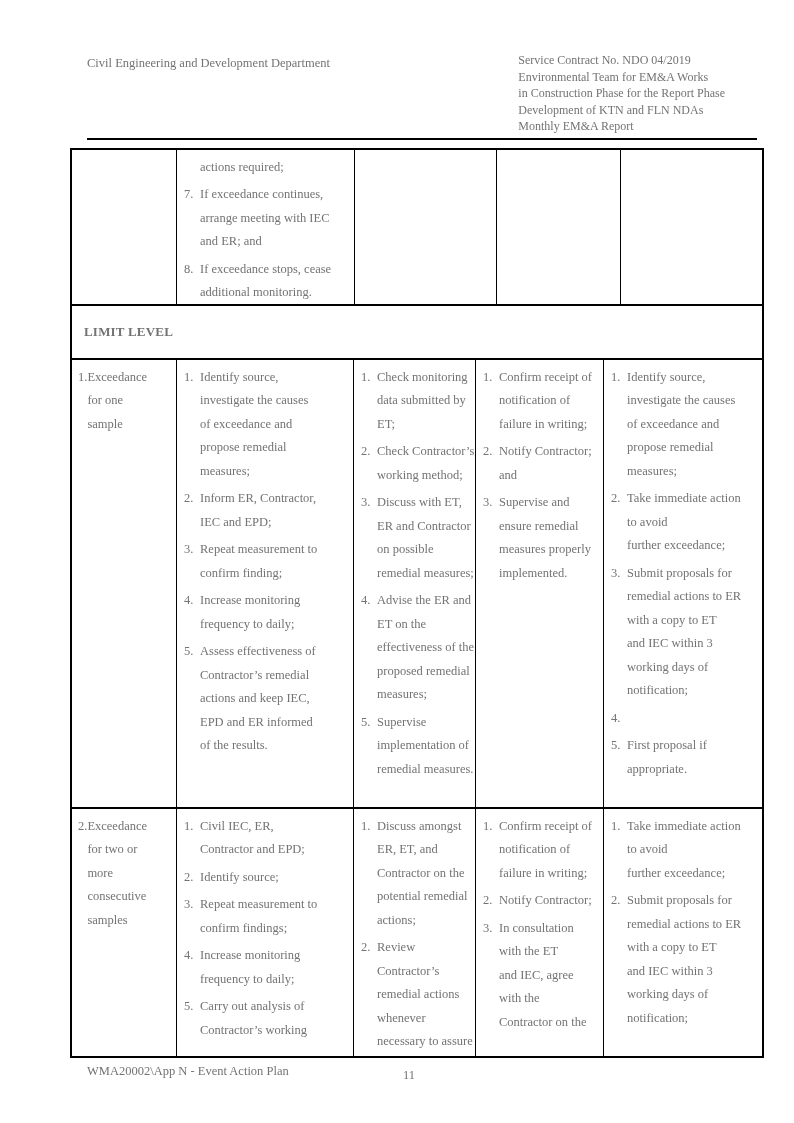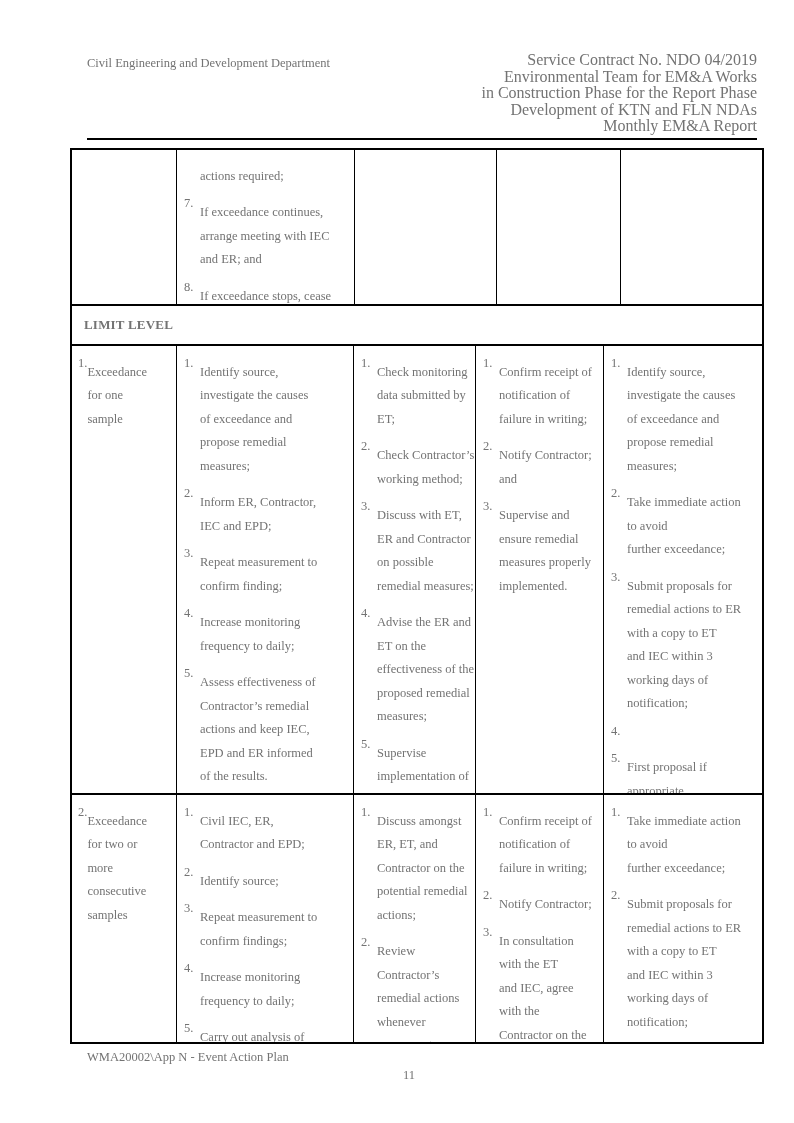--- a/index.html
+++ b/index.html
@@ -15,21 +15,21 @@
   }
   
   .header{
     display:flex;justify-content:space-between;align-items:flex-start;
     border-bottom:2px solid #000;
     padding-bottom:3px;
     margin-left:17px;
     width:670px;
   }
   .h-left{font-size:12.5px;line-height:16.5px;padding-top:3px;}
-  .h-right{text-align:right;font-size:16px;line-height:16.5px;}
+  .h-right{font-size:12px;line-height:16.5px;margin-right:32px;}
   
   .tbl{
     margin-top:8px;
     width:694px;
     box-sizing:border-box;
     border:2px solid #000;
     font-size:12.5px;
   }
   .grid{display:grid;box-sizing:border-box;}
   .gridA{grid-template-columns:105px 178px 142px 124px 141px;height:156px;border-bottom:2px solid #000;}
@@ -37,32 +37,32 @@
   .gridB1{grid-template-columns:105px 177px 122px 128px 158px;height:247px;}
   .cell{
     box-sizing:border-box;
     border-right:1.5px solid #000;
     padding:6px 3px 0 7px;
     overflow:hidden;
   }
   .cell:last-child{border-right:none;}
   .limit-row{
     box-sizing:border-box;
-    height:40px;
+    height:54px;
     border-bottom:2px solid #000;
     display:flex;align-items:center;
     padding-left:12px;
     font-weight:bold;
     font-size:13px;
     letter-spacing:.2px;
   }
   .li{display:flex;margin-bottom:4px;line-height:23.5px;}
   .num{flex:0 0 16px;}
   .cat .num{flex:0 0 auto;}
-  .txt{white-space:pre;margin-top:9px;}
+  .txt{white-space:pre;}
   .cat{padding-left:6px;}
   
   .footer{margin-top:5px;}
   .doc-ref{font-size:12.5px;padding-left:17px;line-height:16px;}
   .pageno{
     position:absolute;left:12px;top:1068px;width:794px;
     text-align:center;font-size:12.5px;
   }
 </style>
 </head>

